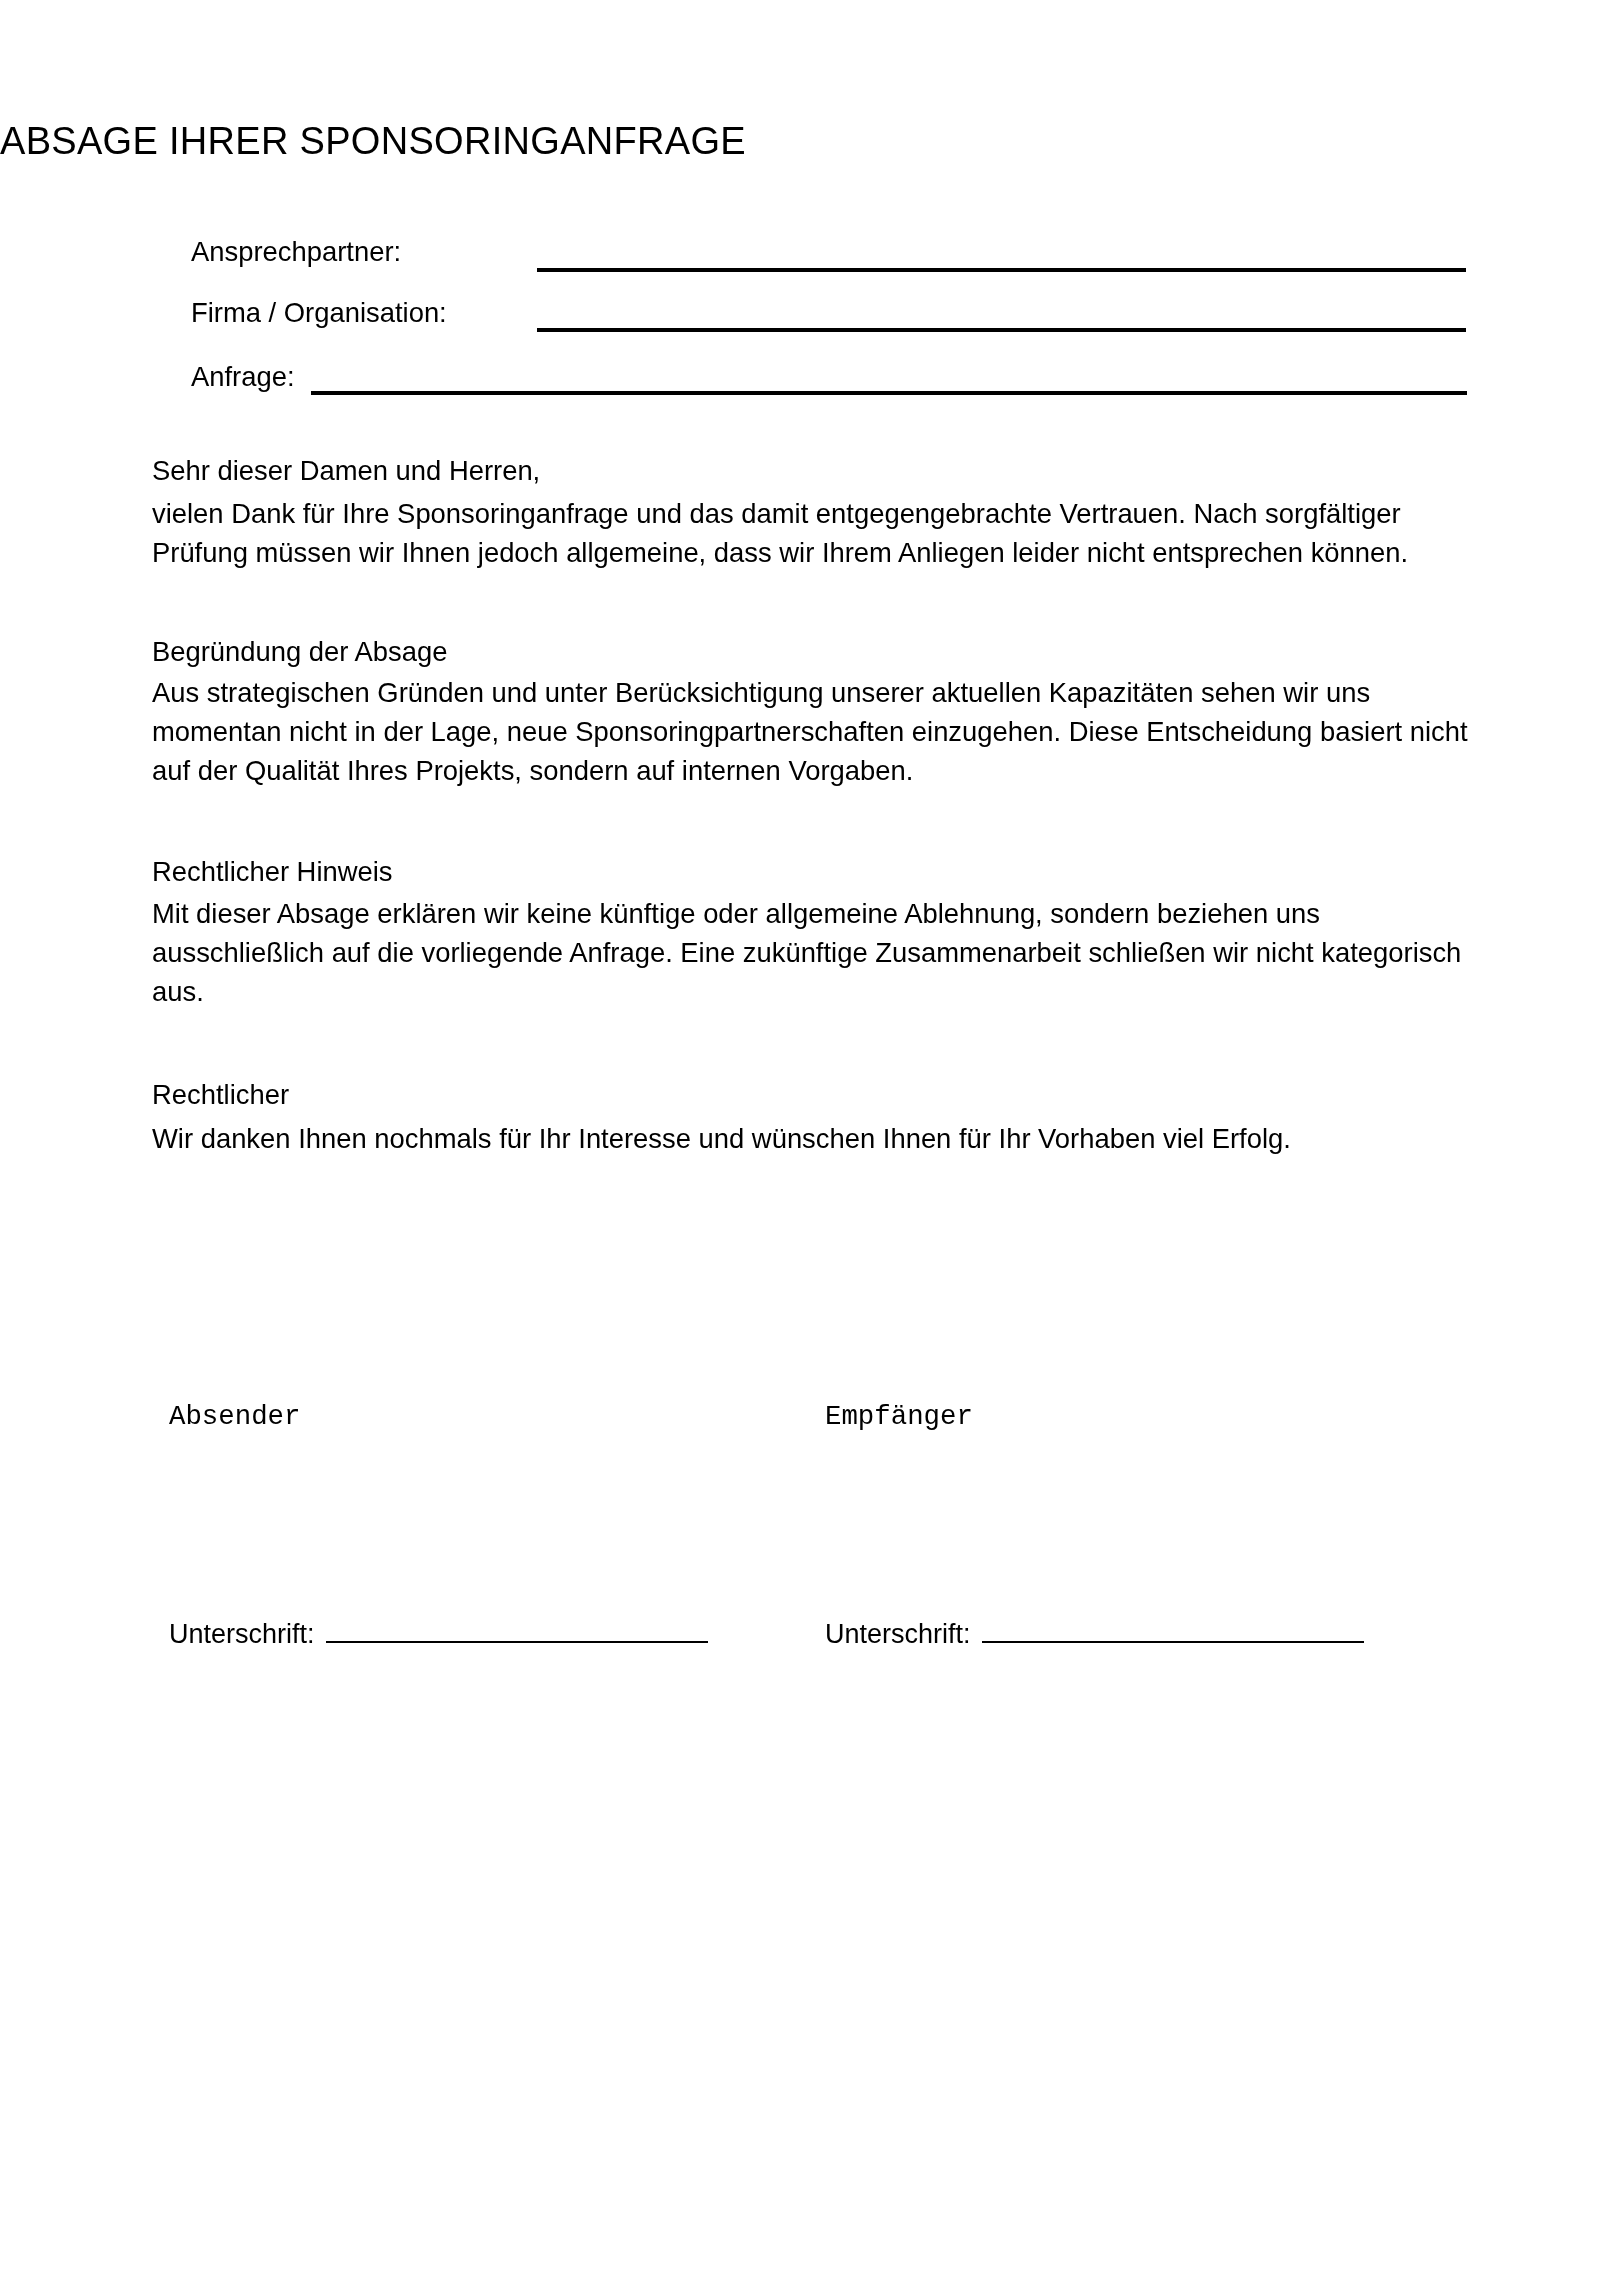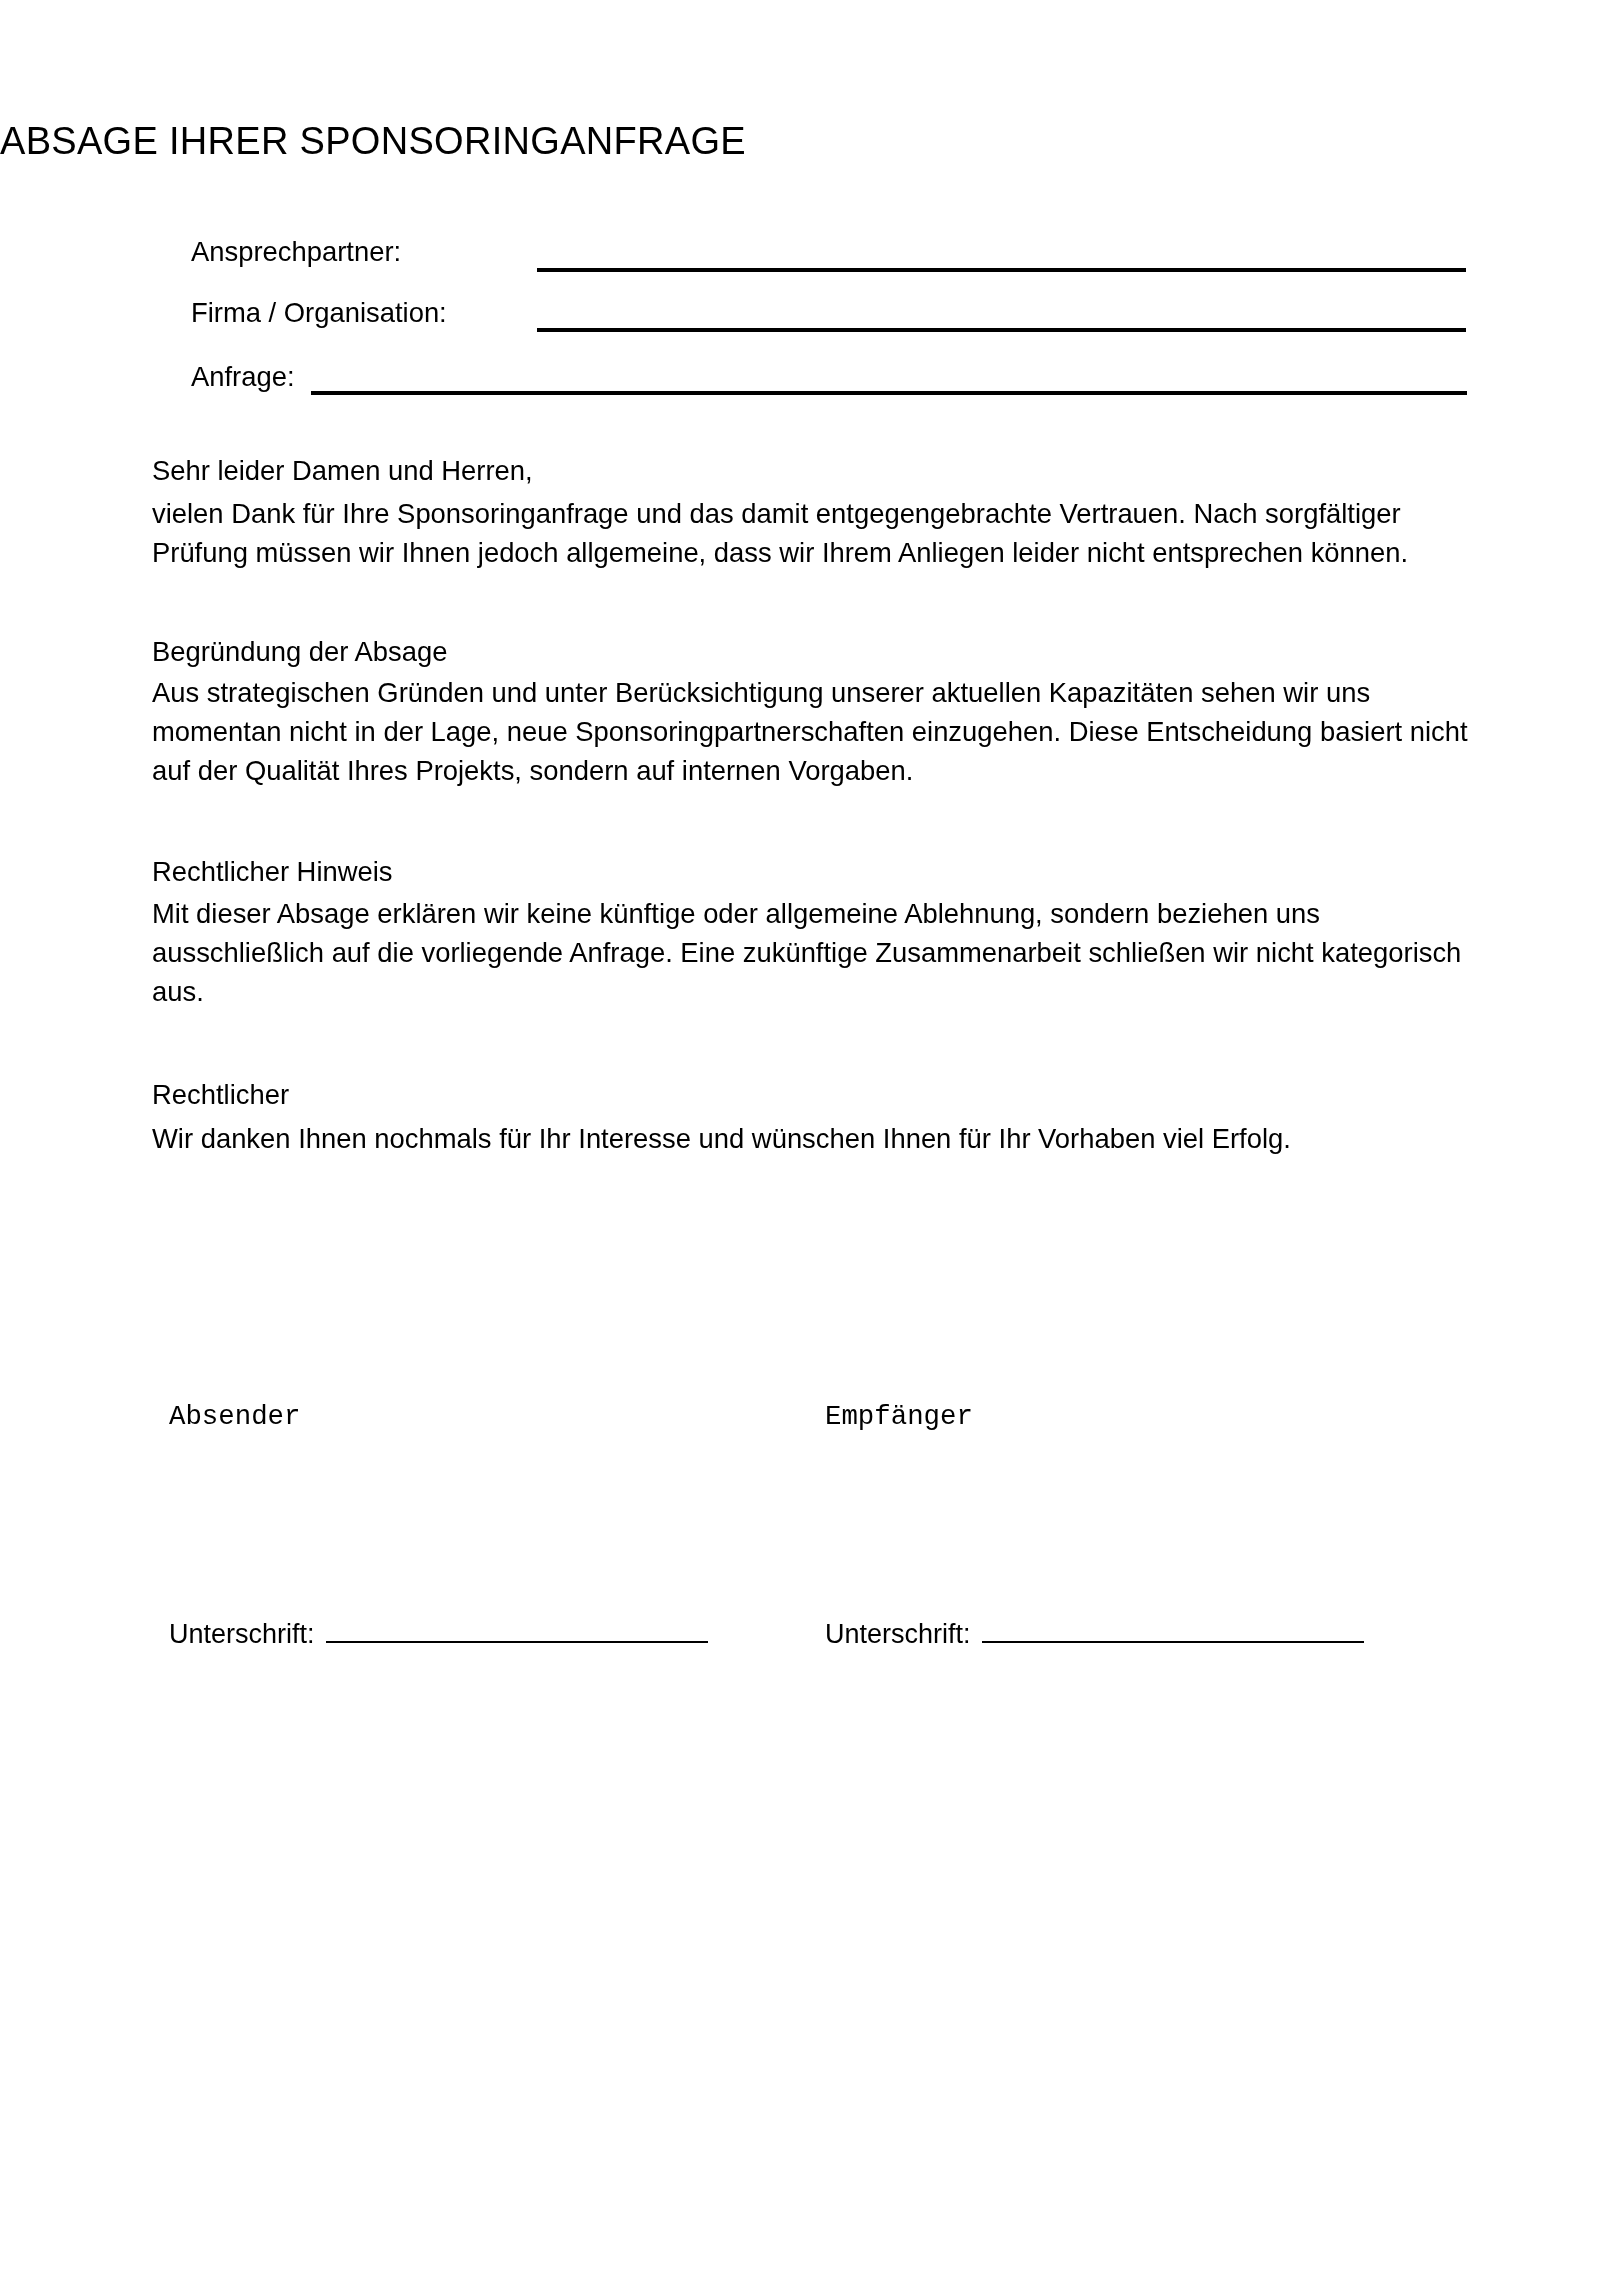--- a/index.html
+++ b/index.html
@@ -80,21 +80,21 @@
 
   <div class="field-label" style="top:236px">Ansprechpartner:</div>
   <div class="fill-line" style="top:268px; left:537px; width:929px"></div>
 
   <div class="field-label" style="top:297px">Firma / Organisation:</div>
   <div class="fill-line" style="top:328px; left:537px; width:929px"></div>
 
   <div class="field-label" style="top:361px">Anfrage:</div>
   <div class="fill-line" style="top:391px; left:311px; width:1156px"></div>
 
-  <div class="body-text" style="top:451px">Sehr leider Damen und Herren,</div>
+  <div class="body-text" style="top:451px">Sehr dieser Damen und Herren,</div>
 
   <div class="body-text para" style="top:494px">vielen Dank für Ihre Sponsoringanfrage und das damit entgegengebrachte Vertrauen. Nach sorgfältiger Prüfung müssen wir Ihnen jedoch allgemeine, dass wir Ihrem Anliegen leider nicht entsprechen können.</div>
 
   <div class="body-text" style="top:632px">Begründung der Absage</div>
   <div class="body-text para" style="top:673px">Aus strategischen Gründen und unter Berücksichtigung unserer aktuellen Kapazitäten sehen wir uns momentan nicht in der Lage, neue Sponsoringpartnerschaften einzugehen. Diese Entscheidung basiert nicht auf der Qualität Ihres Projekts, sondern auf internen Vorgaben.</div>
 
   <div class="body-text" style="top:852px">Rechtlicher Hinweis</div>
   <div class="body-text para" style="top:894px">Mit dieser Absage erklären wir keine künftige oder allgemeine Ablehnung, sondern beziehen uns ausschließlich auf die vorliegende Anfrage. Eine zukünftige Zusammenarbeit schließen wir nicht kategorisch aus.</div>
 
   <div class="body-text" style="top:1075px">Rechtlicher</div>

